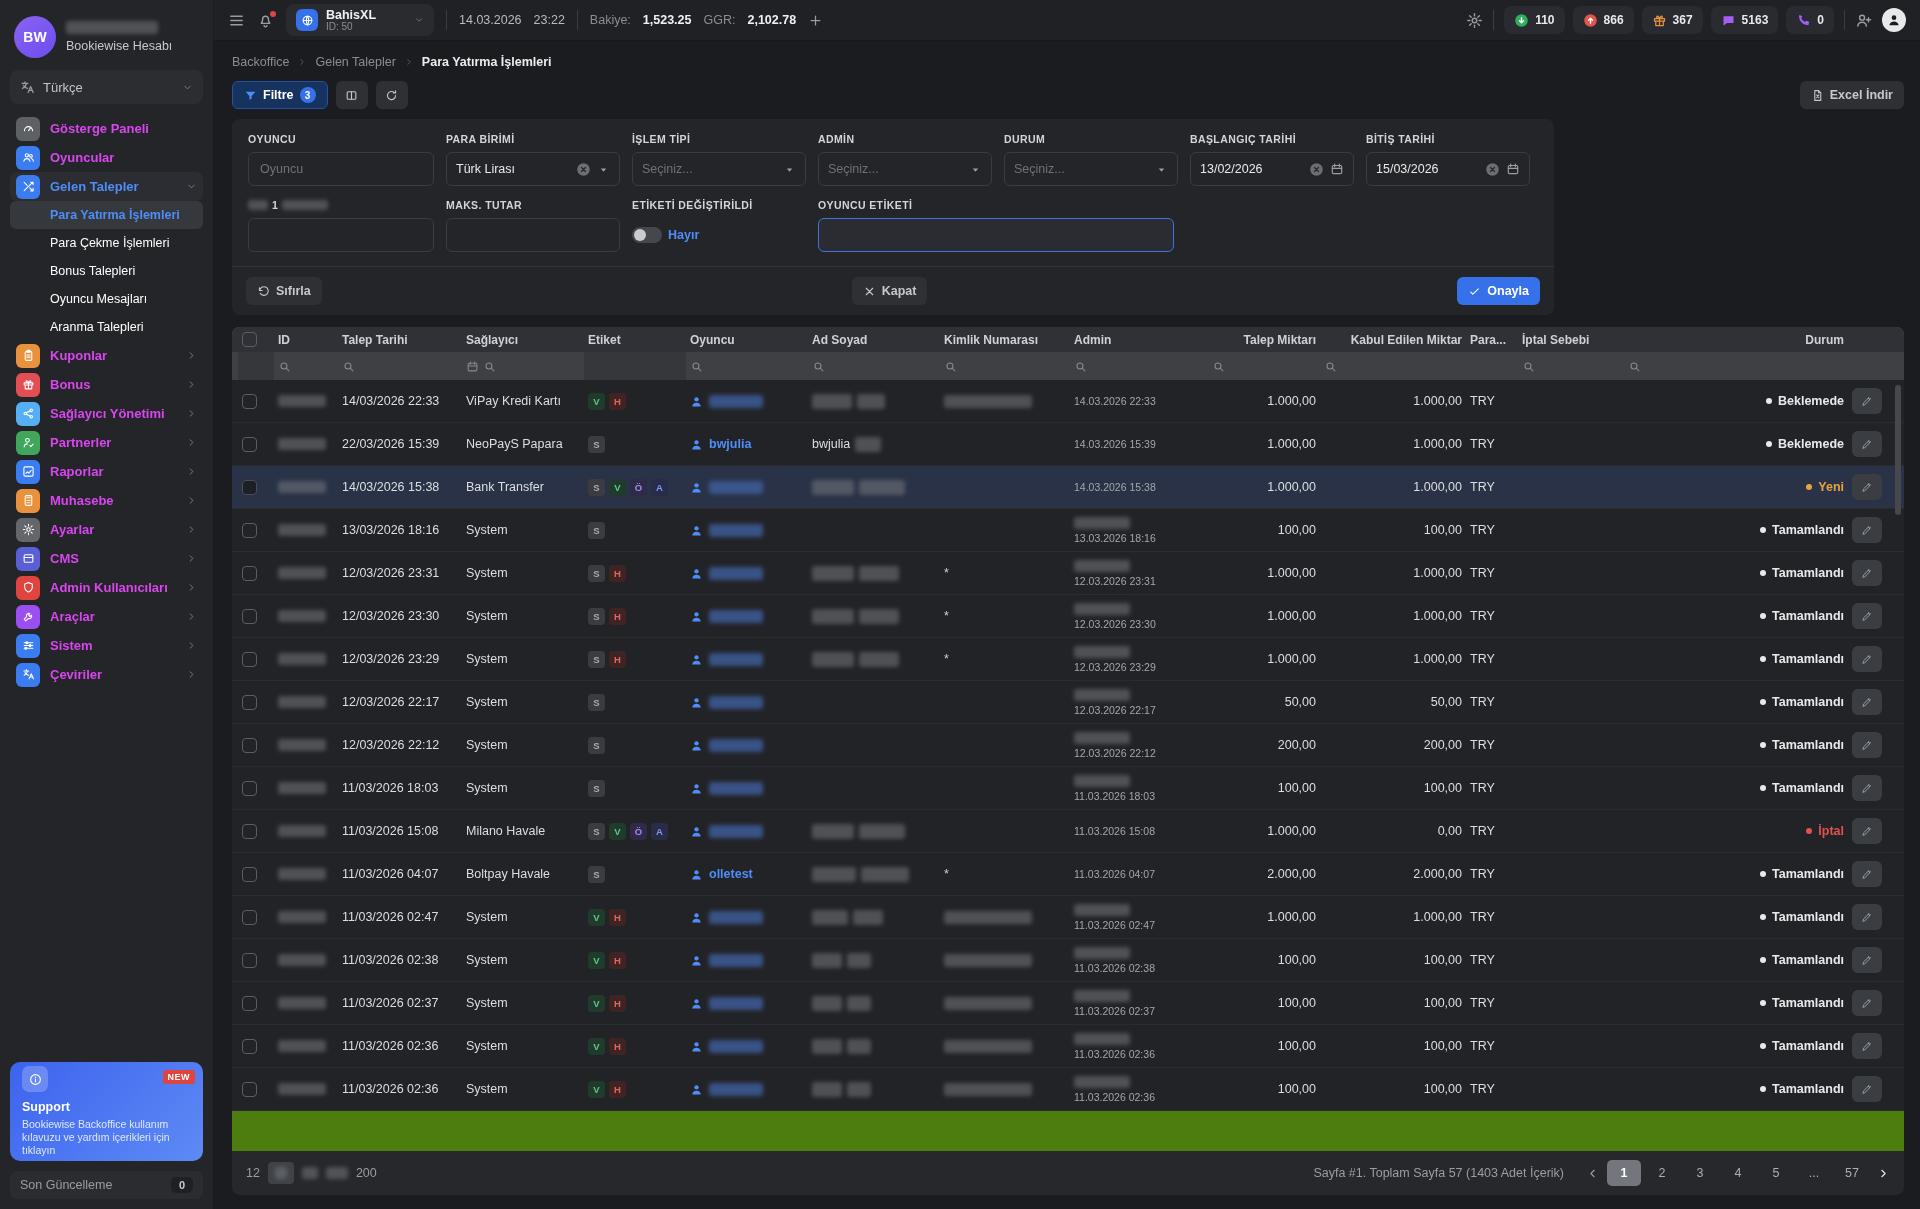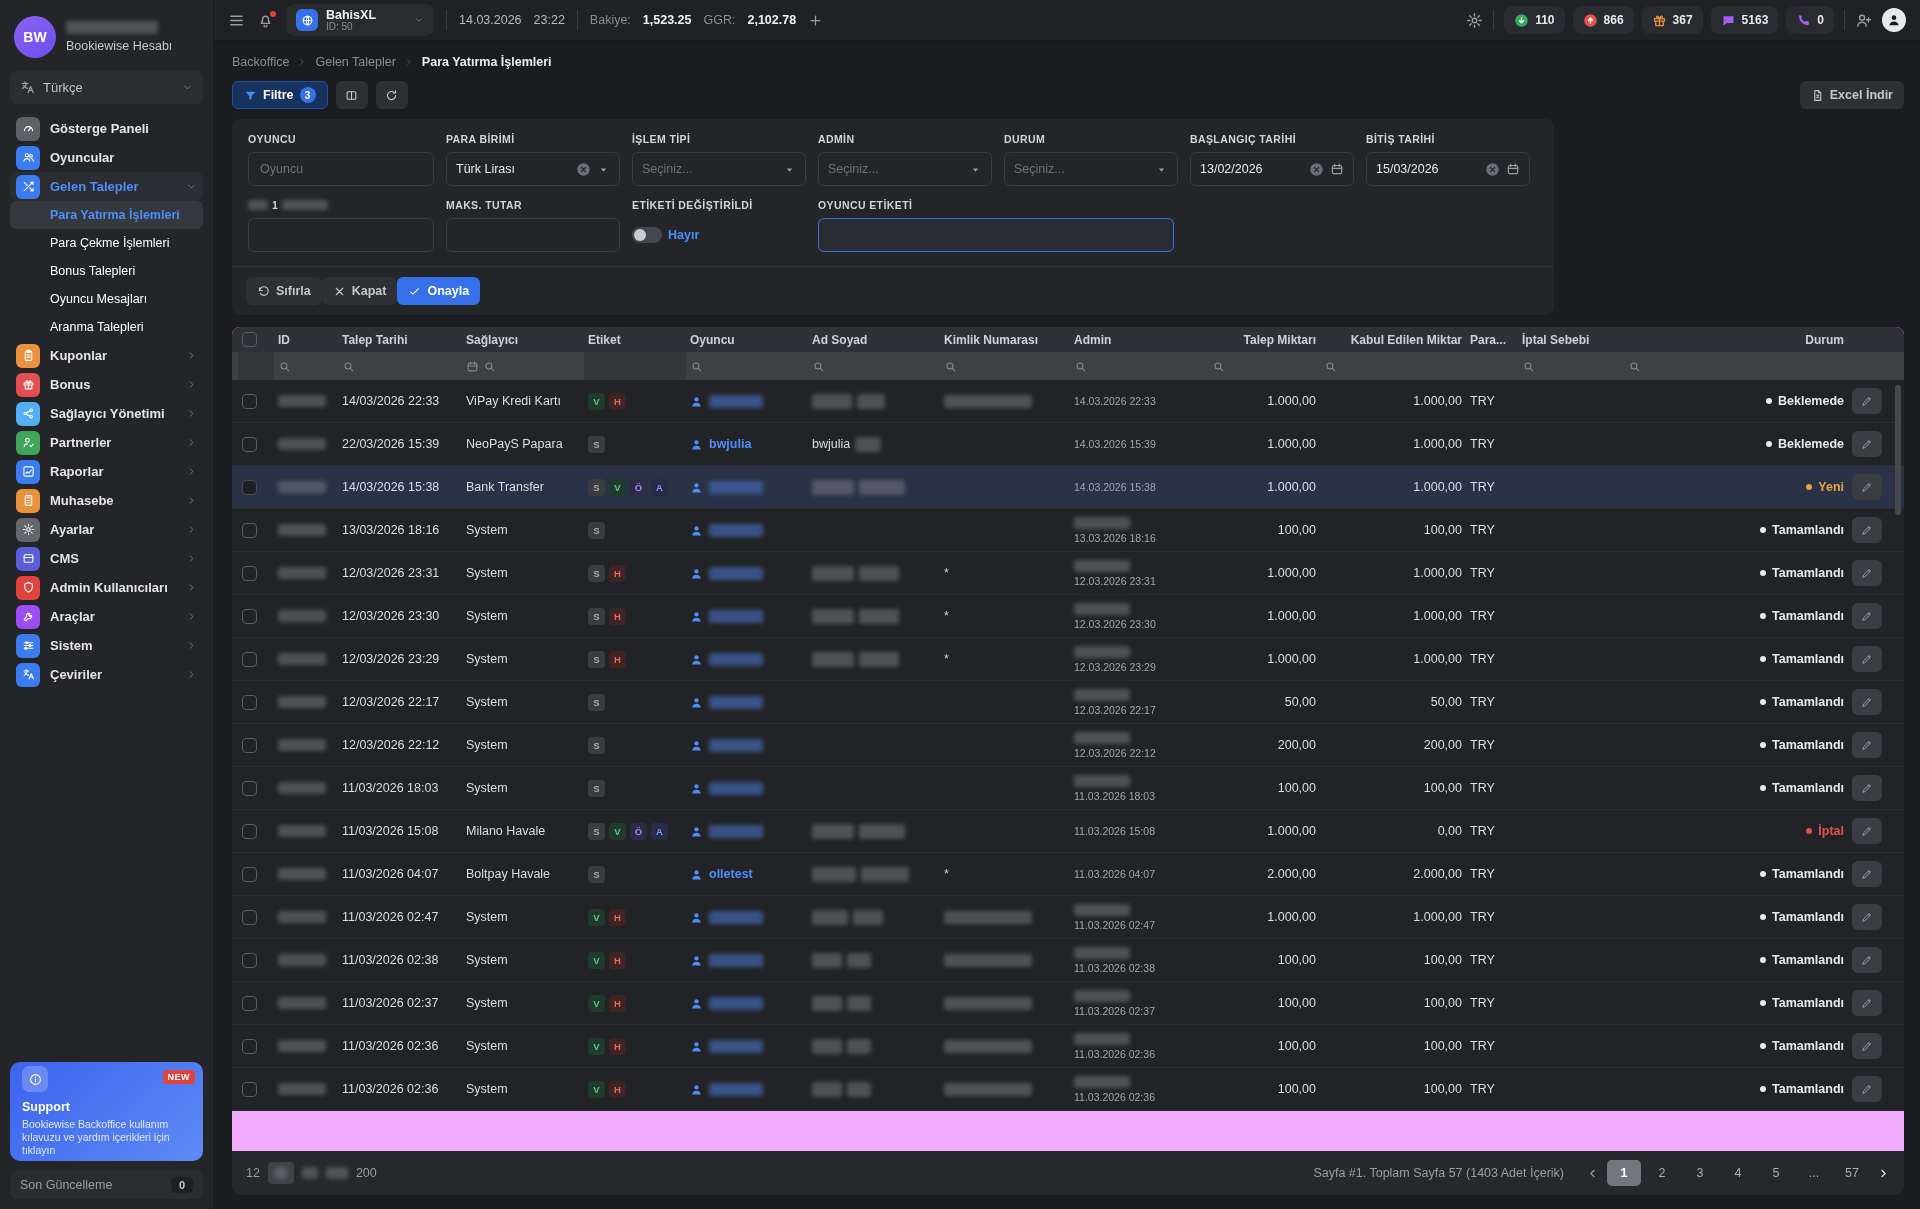--- a/index.html
+++ b/index.html
@@ -11,21 +11,21 @@
   
   .sidebar{width:214px;flex:none;background:#232528;display:flex;flex-direction:column;padding:14px 10px 10px;box-sizing:border-box;border-right:1px solid #1a1b1e;}
   .side-user{display:flex;align-items:center;gap:10px;padding:2px 4px 12px;}
   .avatar-bw{width:42px;height:42px;border-radius:50%;background:linear-gradient(140deg,#8a63f0,#6e4df0);display:flex;align-items:center;justify-content:center;font-weight:bold;font-size:14px;color:#fff;flex:none;}
   .side-user .uname{display:flex;flex-direction:column;gap:5px;}
   .blk{display:inline-block;background:#75777c;border-radius:3px;filter:blur(2px);opacity:.55;}
   .acct{font-size:12.5px;color:#c7c9ce;}
   .lang-box{height:34px;background:#2b2d31;border-radius:8px;display:flex;align-items:center;gap:8px;padding:0 10px;color:#c3c5ca;font-size:13px;margin-bottom:10px;cursor:pointer;}
   .lang-box .sp{flex:1;}
   .menu{flex:1;overflow:hidden;}
-  .mitem{display:flex;align-items:center;gap:10px;height:29px;padding:0 6px;border-radius:7px;color:#e5e5e5;font-size:13px;font-weight:600;cursor:pointer;}
+  .mitem{display:flex;align-items:center;gap:10px;height:29px;padding:0 6px;border-radius:7px;color:#d946ef;font-size:13px;font-weight:600;cursor:pointer;}
   .mitem.active{color:#4f8df9;}
   .tile{width:24px;height:24px;border-radius:6px;display:flex;align-items:center;justify-content:center;color:#fff;font-size:13px;flex:none;}
   .mitem .lbl{flex:1;white-space:nowrap;overflow:hidden;}
   .sub{display:flex;flex-direction:column;}
   .sitem{height:28px;display:flex;align-items:center;padding-left:40px;color:#ffffff;font-size:12.5px;border-radius:6px;cursor:pointer;white-space:nowrap;}
   .sitem.active{background:#35383d;color:#4f8df9;font-weight:600;}
   .support{background:linear-gradient(135deg,#3d63ee,#5d8bf5);border-radius:10px;padding:4px 12px;position:relative;margin-top:8px;}
   .support .itile{width:26px;height:26px;border-radius:7px;background:rgba(255,255,255,.22);display:flex;align-items:center;justify-content:center;color:#fff;font-size:13px;}
   .support .new{position:absolute;top:8px;right:8px;background:#e0443f;color:#fff;font-size:9px;font-weight:bold;padding:2px 5px;border-radius:3px;letter-spacing:.5px;}
   .support .st{font-size:12.5px;font-weight:bold;color:#fff;margin-top:8px;}
@@ -76,24 +76,24 @@
   .flabel{font-size:10.5px;font-weight:bold;letter-spacing:.4px;color:#d3d5da;height:13px;display:flex;align-items:center;gap:4px;}
   .fctl{height:34px;background:#242528;border:1px solid #3a3c41;border-radius:6px;display:flex;align-items:center;padding:0 9px;gap:6px;font-size:12.5px;color:#e8e9ea;box-sizing:border-box;}
   .fctl.focused{border-color:#3e72e0;background:#2a2c31;}
   .fctl input{background:transparent;border:none;outline:none;color:#e8e9ea;font-size:12.5px;width:100%;font-family:inherit;}
   .fctl input::placeholder{color:#6f7176;}
   .fctl .ph{color:#6f7176;flex:1;}
   .fctl .val{flex:1;}
   .toggle{width:30px;height:16px;border-radius:9px;background:#44474d;position:relative;cursor:pointer;flex:none;}
   .toggle .knob{position:absolute;top:2px;left:2px;width:12px;height:12px;border-radius:50%;background:#c9cbd0;}
   .tglval{color:#4f8df9;font-size:12.5px;font-weight:600;}
-  .factions{border-top:1px solid #313338;padding:10px 14px;display:flex;justify-content:flex-start;}
+  .factions{border-top:1px solid #313338;padding:10px 14px;display:flex;justify-content:space-between;}
 
   
-  .tcard{margin-top:12px;flex:1;background:#f0abfc;border-radius:8px 8px 0 0;display:flex;flex-direction:column;min-height:0;overflow:hidden;position:relative;}
+  .tcard{margin-top:12px;flex:1;background:#4d7c0f;border-radius:8px 8px 0 0;display:flex;flex-direction:column;min-height:0;overflow:hidden;position:relative;}
   .ttable{--tcols:36px 64px 124px 122px 102px 122px 132px 130px 138px 112px 146px 52px 106px minmax(80px,1fr) 50px;}
   .thead{display:grid;grid-template-columns:var(--tcols);align-items:center;background:#2f3136;height:25px;padding:0 6px;font-size:12px;font-weight:bold;color:#ced1d5;}
   .tsearch{display:grid;grid-template-columns:var(--tcols);align-items:center;background:#3e4044;height:28px;padding:0 6px;color:#85888e;font-size:12px;}
   .tsearch .cell{display:flex;align-items:center;gap:4px;padding:0 4px;height:100%;}
   .tsearch .dark{background:#35373b;}
   .trow{display:grid;grid-template-columns:var(--tcols);align-items:center;height:42px;padding:0 6px;border-bottom:1px solid #2a2c30;background:#222327;font-size:12.5px;color:#dcdee2;}
   .trow.sel{background:#293247;}
   .cell{padding:0 4px;min-width:0;display:flex;align-items:center;}
   .cell.r{justify-content:flex-end;text-align:right;}
   .chk{width:15px;height:15px;border:1.5px solid #5a5d63;border-radius:4px;background:transparent;cursor:pointer;box-sizing:border-box;}

